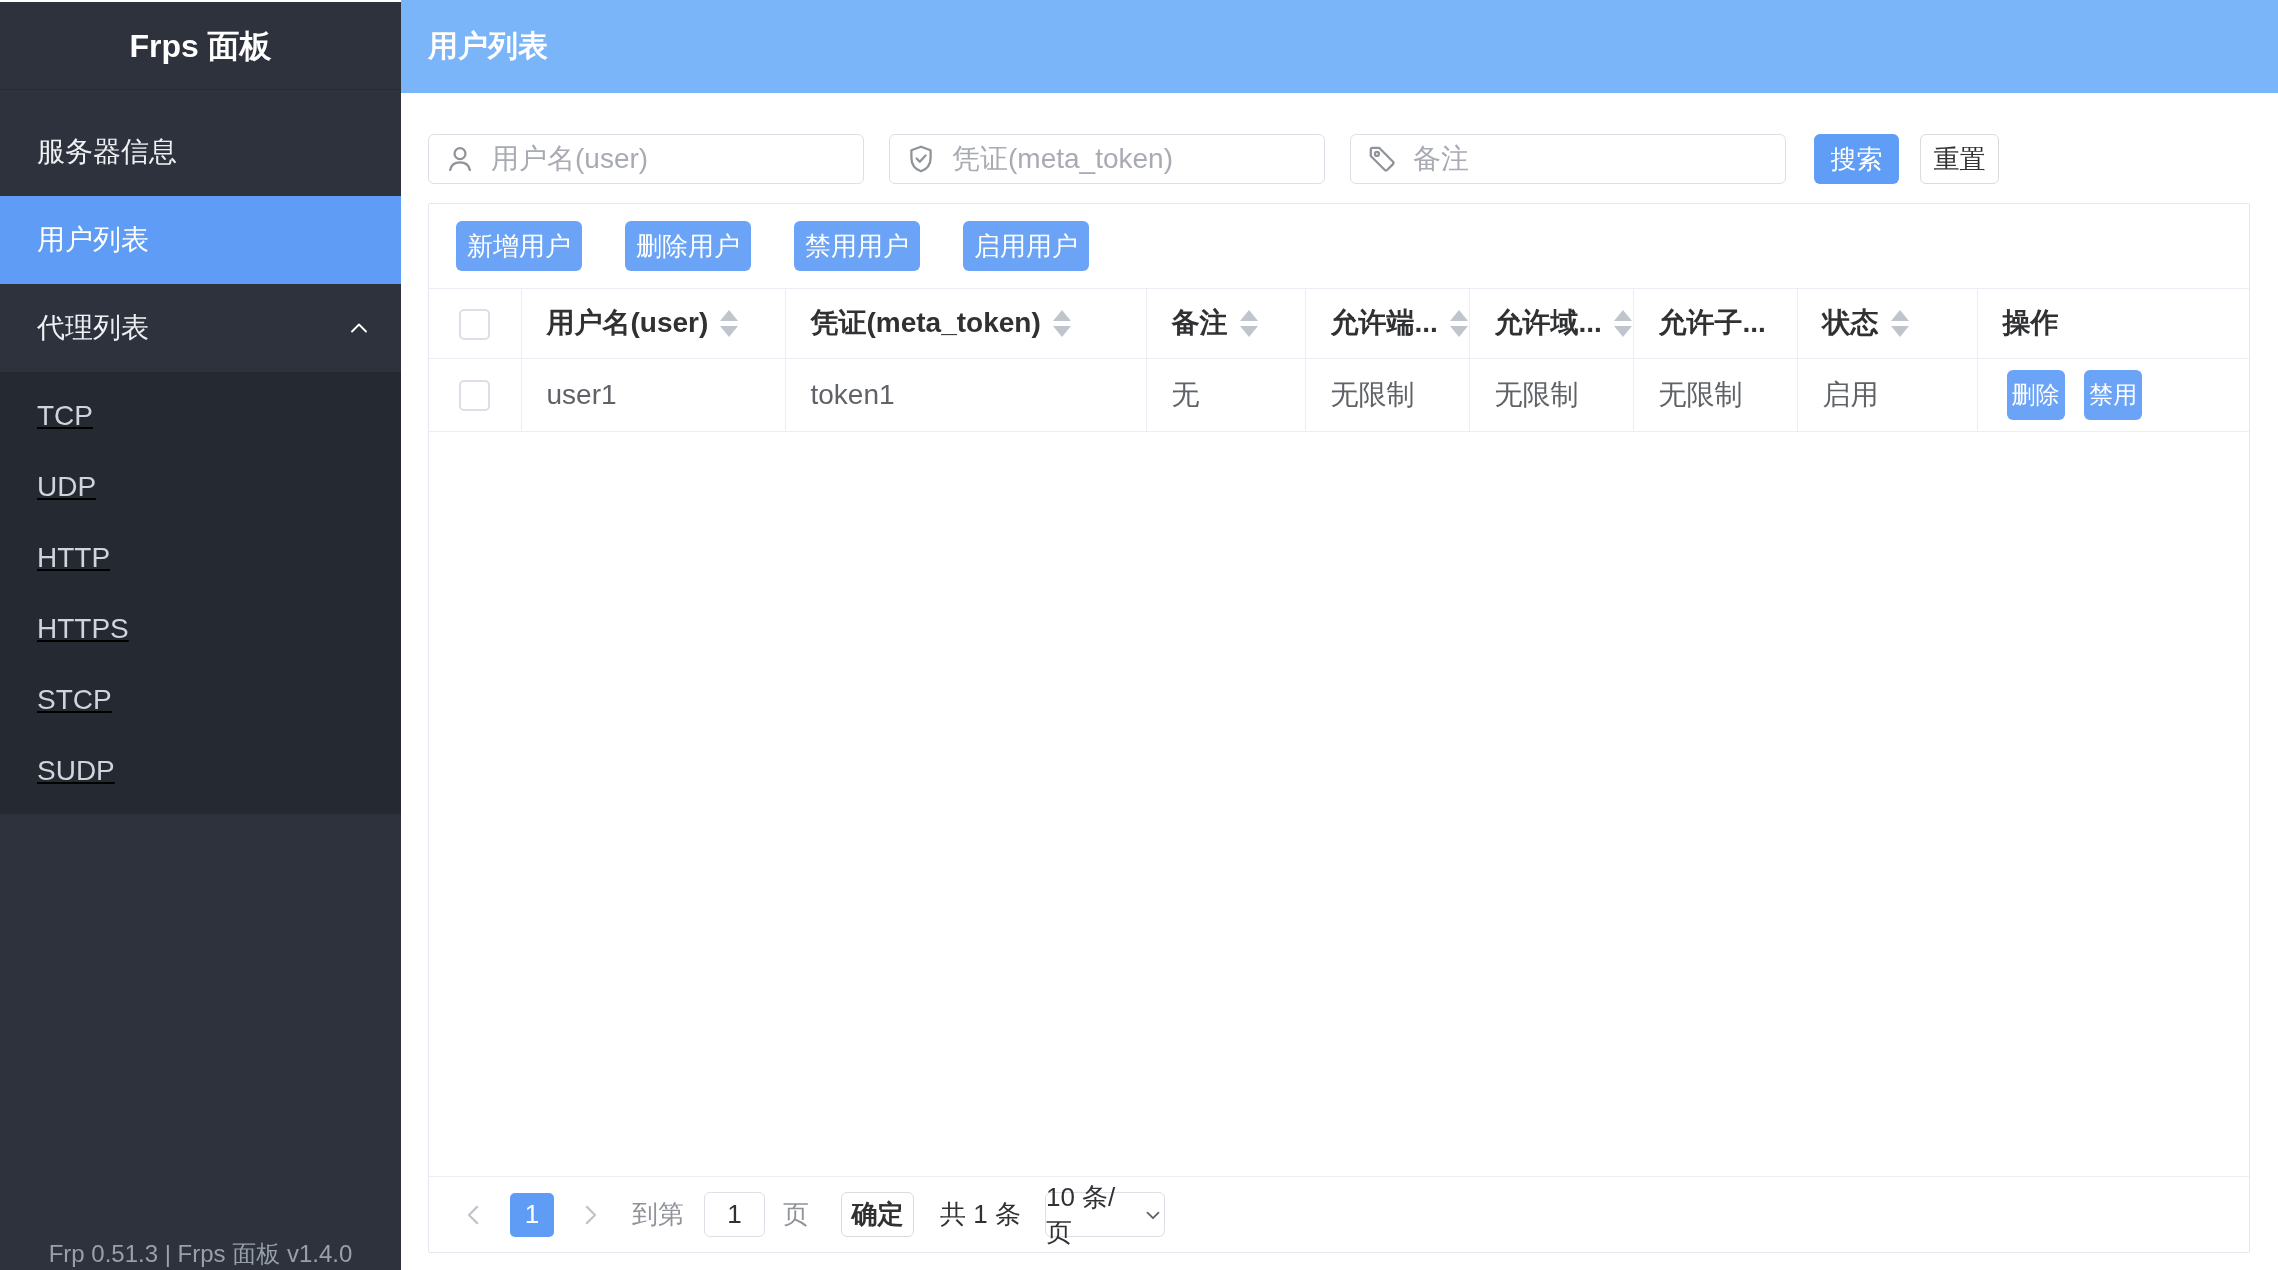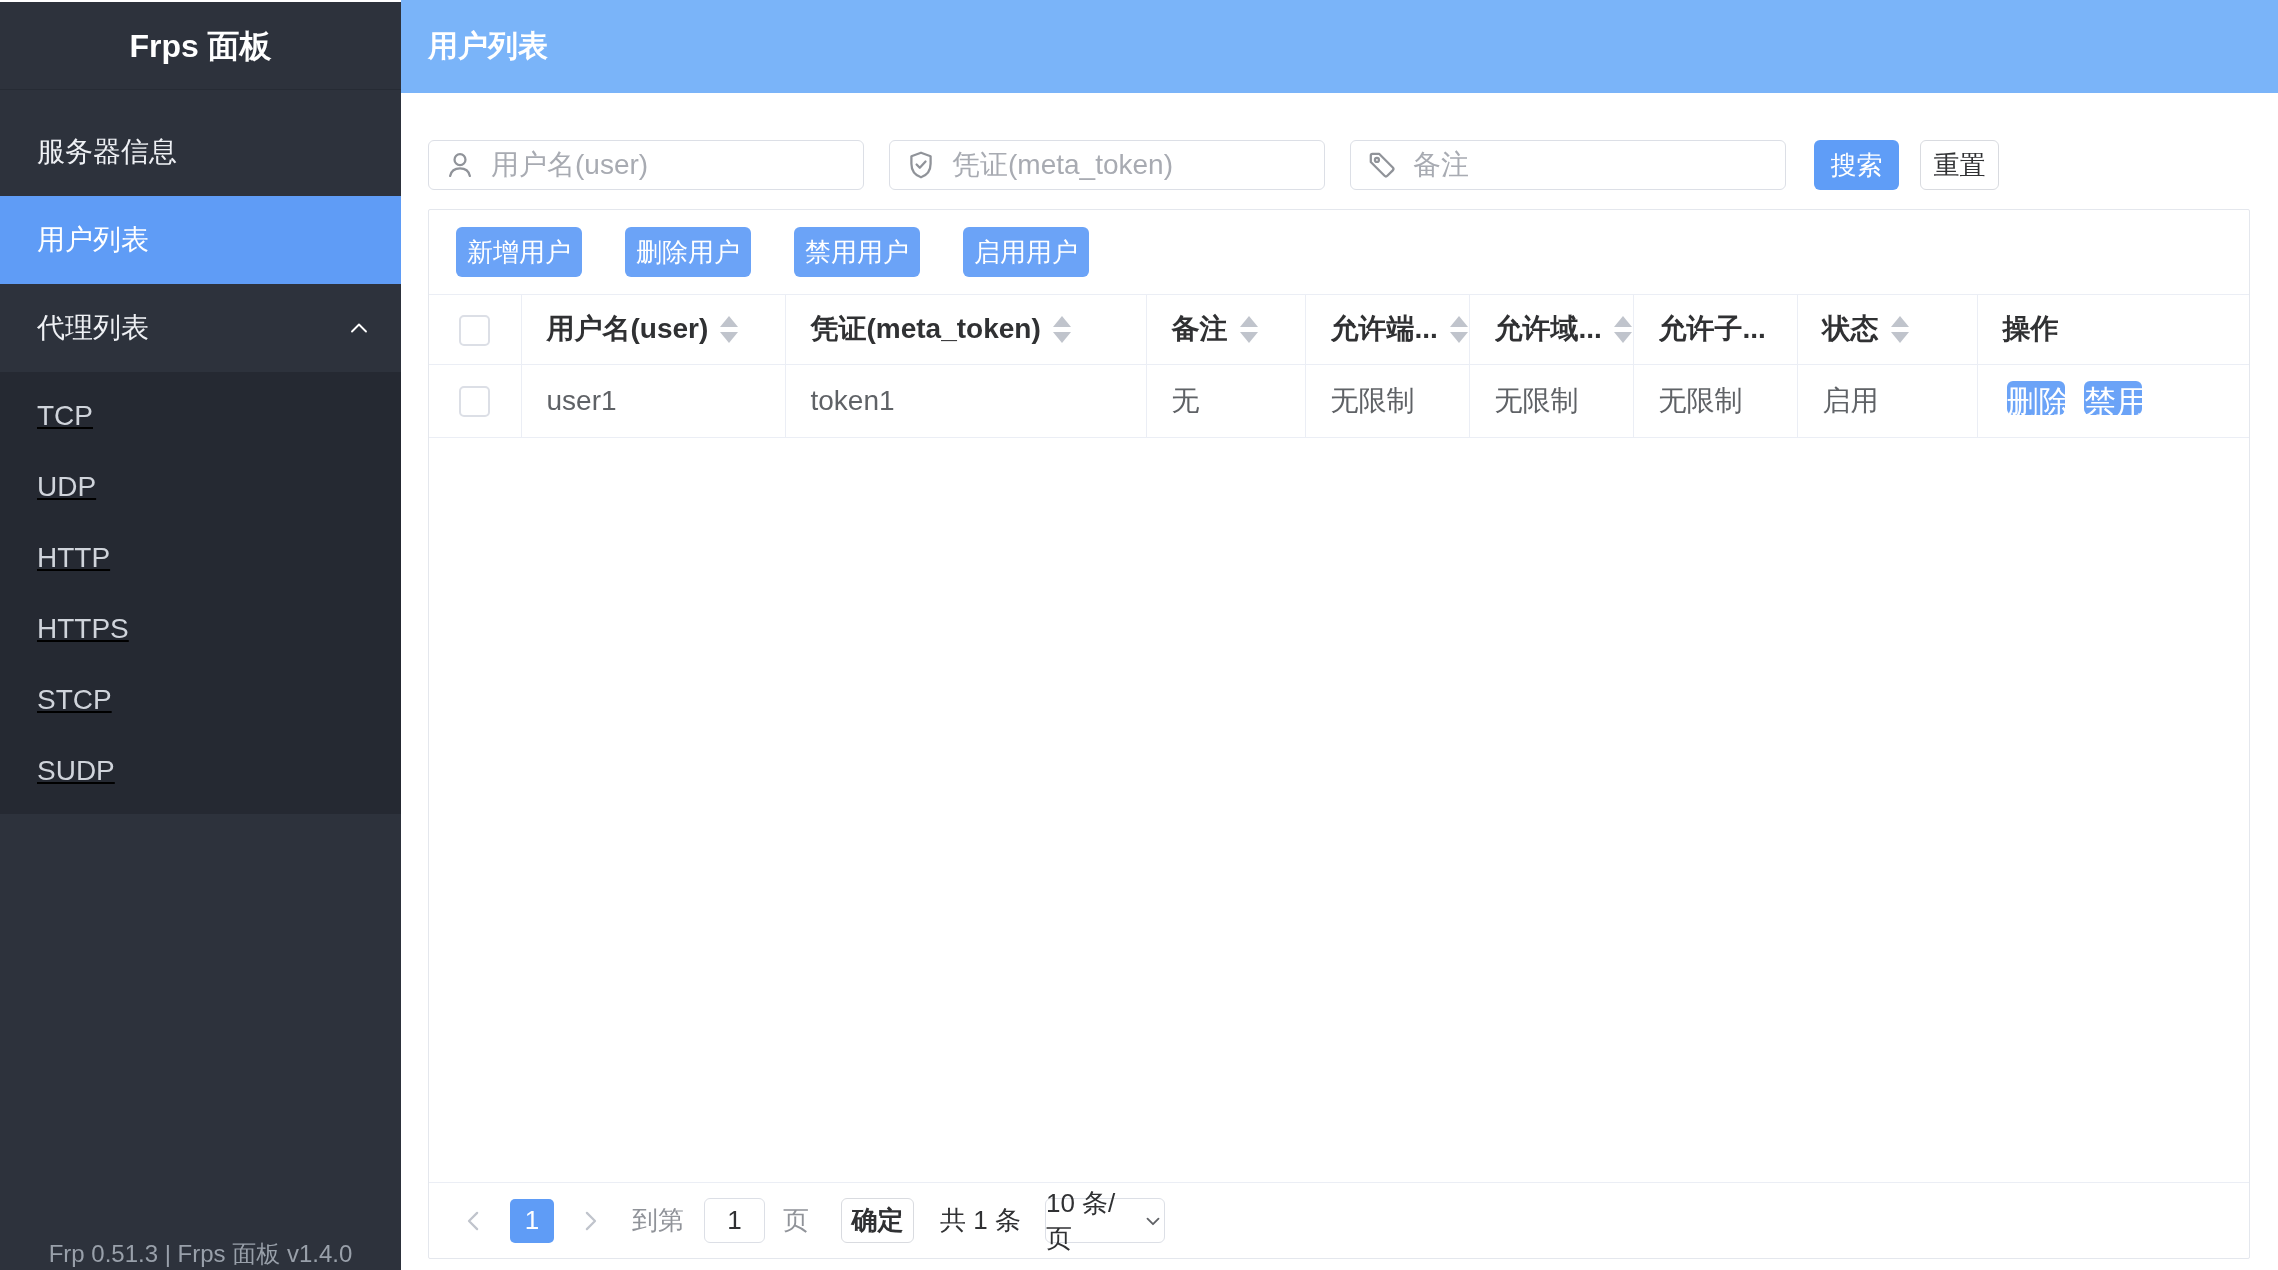--- a/index.html
+++ b/index.html
@@ -22,21 +22,21 @@
                   color:#d0d4db; cursor:pointer; }
   .side-footer { position:absolute; bottom:2px; width:100%; text-align:center;
                  font-size:24px; color:#99a0aa; }
 
   
   .main { position:absolute; left:401px; top:0; width:1877px; height:1270px; background:#fff; }
   .topbar { height:93px; background:#7ab4f9; display:flex; align-items:center;
             padding-left:27px; }
   .topbar-title { color:#ffffff; font-size:30px; font-weight:600; }
 
-  .content { padding:6px 28px 0 27px; }
+  .content { padding:0 28px 0 27px; }
 
   
   .filters { margin-top:41px; display:flex; align-items:center; height:50px; }
   .input-wrap { position:relative; width:436px; height:50px; margin-right:25px; }
   .input-wrap .f-icon { position:absolute; left:16px; top:9px; }
   .f-input { width:100%; height:50px; border:1px solid #dcdfe6; border-radius:6px;
              padding:0 16px 0 62px; font-size:28px; color:#303133; outline:none;
              font-family:inherit; }
   .f-input::placeholder { color:#a8abb2; }
   .btn { border:none; border-radius:6px; cursor:pointer; font-family:inherit; }
@@ -61,21 +61,21 @@
   td { height:73px; font-size:28px; font-weight:400; color:#5f6266; }
   .col-check { padding-left:0; text-align:center; }
   .th-inner { display:inline-flex; align-items:center; }
   .caret-group { display:inline-flex; flex-direction:column; margin-left:12px; row-gap:5px; }
   .caret-up { width:0; height:0; border-left:9px solid transparent;
               border-right:9px solid transparent; border-bottom:11px solid #c0c4cc; }
   .caret-down { width:0; height:0; border-left:9px solid transparent;
                 border-right:9px solid transparent; border-top:11px solid #c0c4cc; }
   .cb { display:inline-block; width:31px; height:31px; border:2px solid #dcdfe6;
         border-radius:5px; background:#fff; vertical-align:middle; cursor:pointer; }
-  .btn-mini { width:58px; height:34px; background:#6ba3f7; color:#fff; font-size:32px;
+  .btn-mini { width:58px; height:50px; background:#6ba3f7; color:#fff; font-size:24px;
               border-radius:6px; margin-right:12px; padding:0; }
   td.op-cell { padding-left:29px; }
 
   
   .pager { height:75px; display:flex; align-items:center; padding-left:27px;
            font-size:26px; color:#606266; }
   .pg-arrow { width:36px; height:44px; display:flex; align-items:center;
               justify-content:center; cursor:default; }
   .pg-num { width:44px; height:44px; margin:0 18px; border-radius:5px; background:#5f9cf6;
             color:#ffffff; display:flex; align-items:center; justify-content:center;

